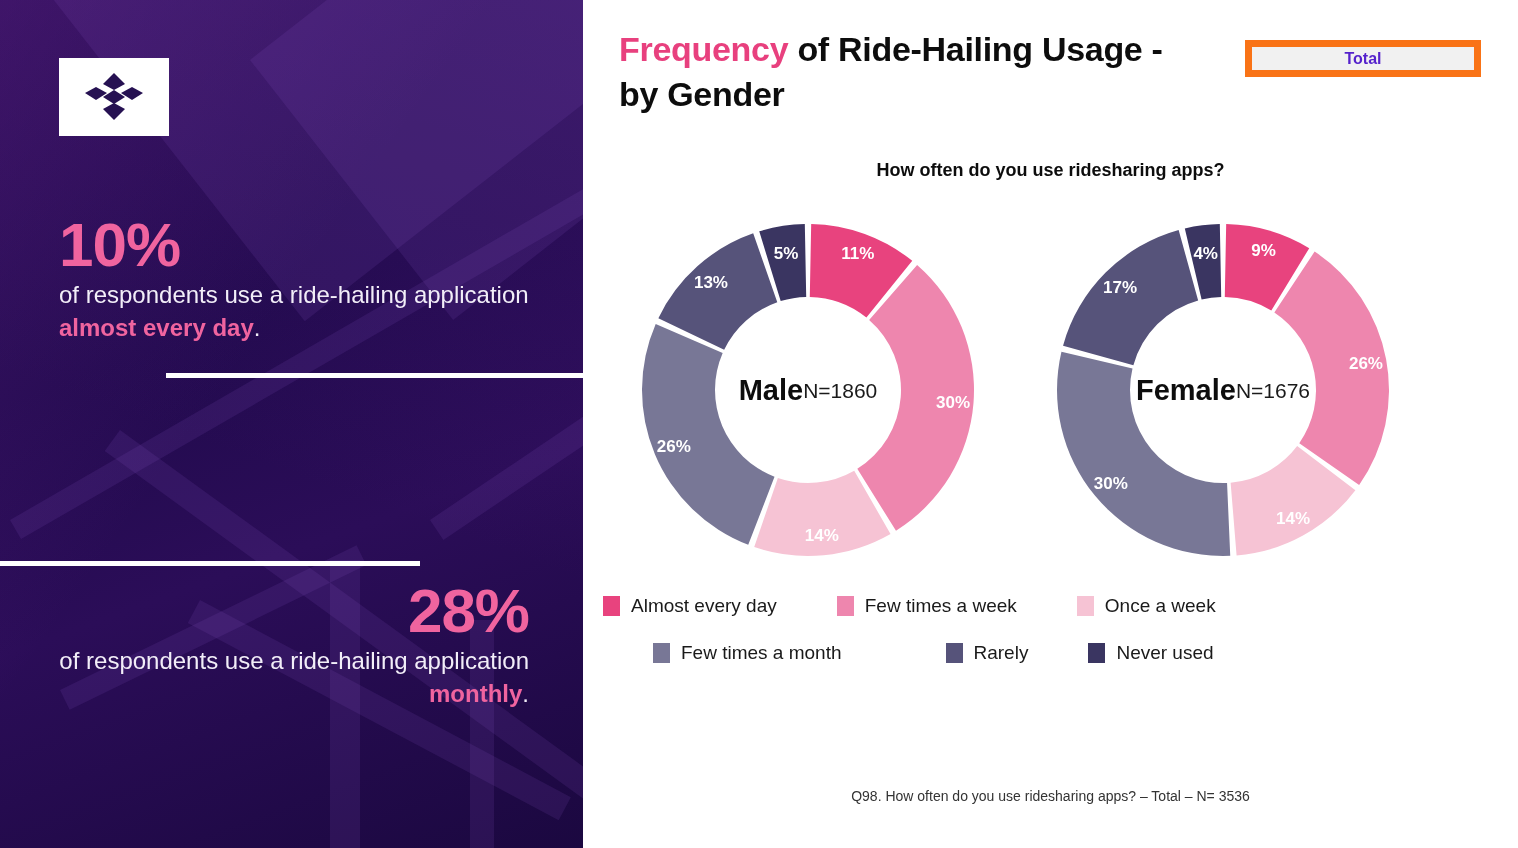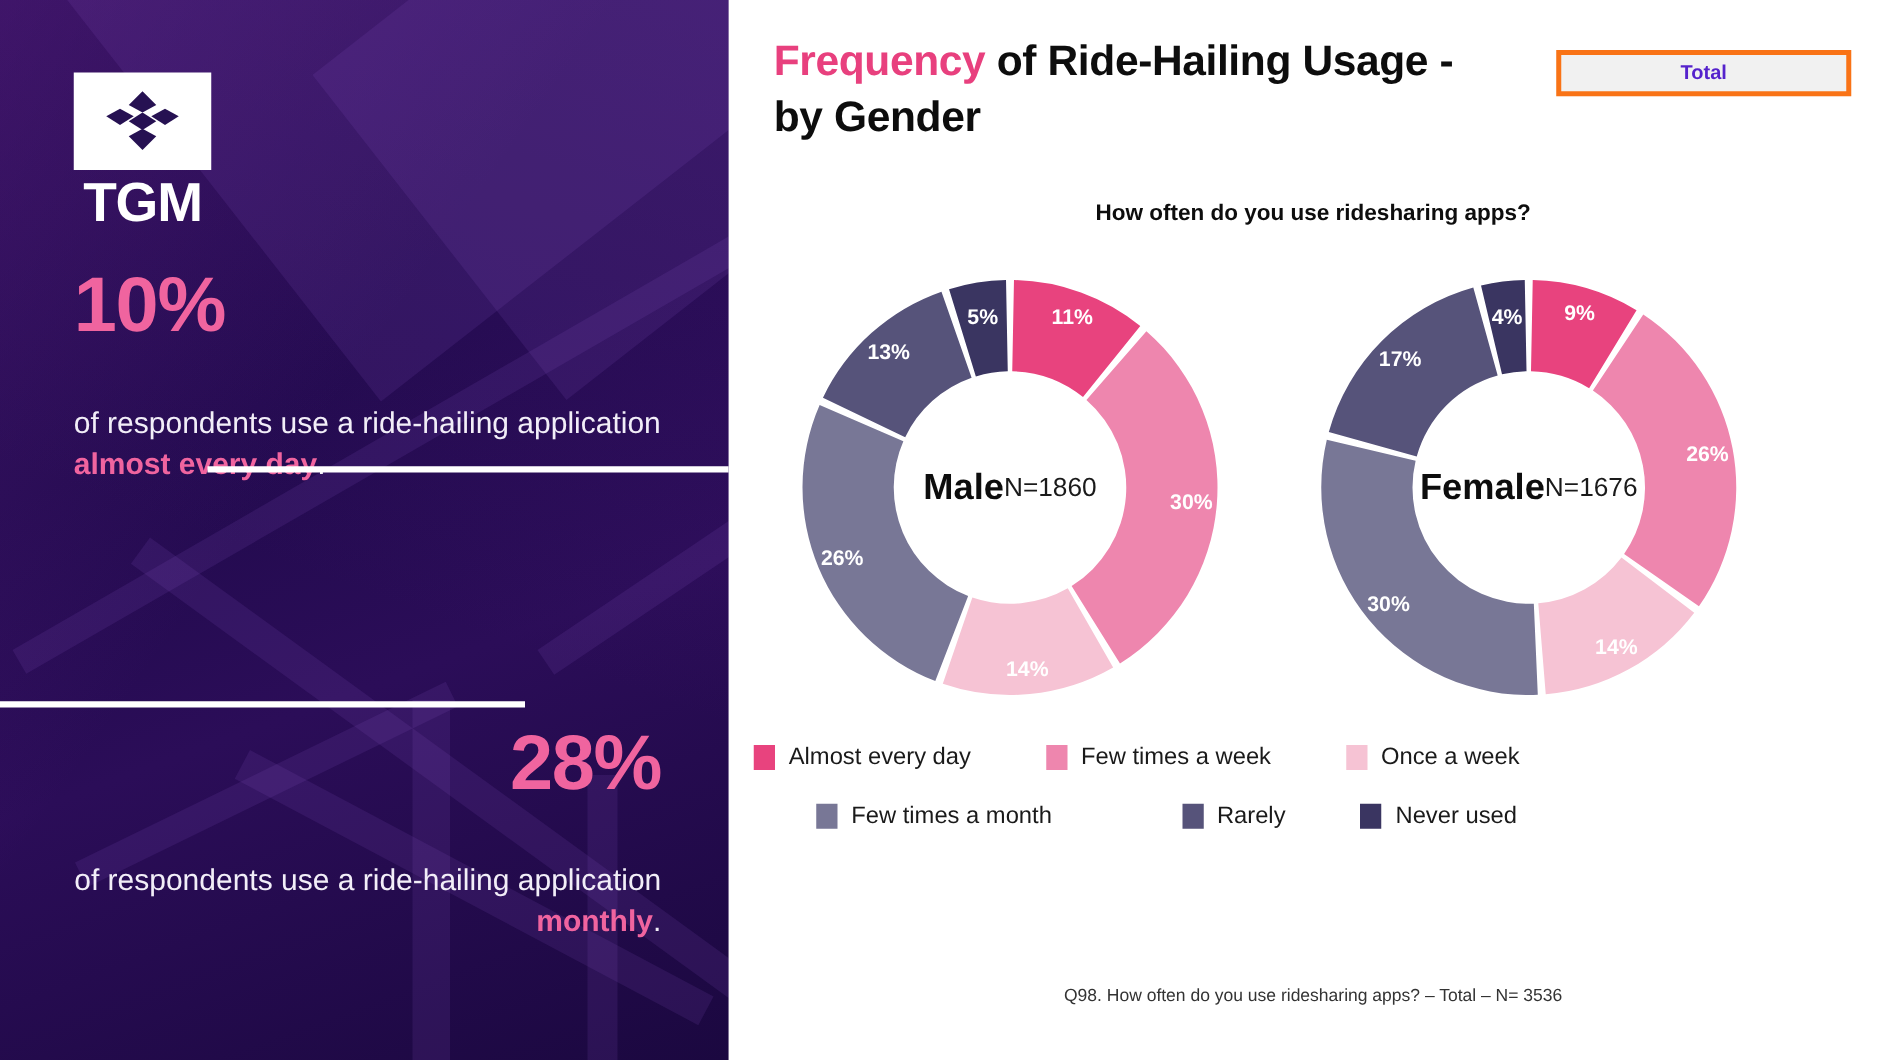--- a/index.html
+++ b/index.html
@@ -60,21 +60,21 @@
     letter-spacing:-1px; line-height:46px;
   }
 
   
   .stat { position:absolute; z-index:5; }
   .stat .big {
     font-size:62px; font-weight:bold; color:#f0649f;
     line-height:66px; letter-spacing:-1px;
   }
   .stat .txt {
-    font-size:24px; color:#f2eef8; line-height:33px; font-weight:normal;margin-top:44px;
+    font-size:24px; color:#f2eef8; line-height:33px; font-weight:normal;
   }
   .stat .txt b { color:#f0649f; font-weight:bold; }
 
   .stat-1 { left:59px; top:212px; width:470px; text-align:left; }
   .stat-2 { left:100px; top:400px; width:452px; text-align:right; }
   .stat-3 { left:59px; top:578px; width:470px; text-align:right; }
 
   .divider { position:absolute; height:5px; background:#ffffff; z-index:5; }
   .div-1 { left:166px; top:373px; width:417px; }
   .div-2 { left:0px;   top:561px; width:420px; }
@@ -84,21 +84,21 @@
 
   .title {
     position:absolute; left:36px; top:27px; width:560px;
     font-size:34px; font-weight:bold; color:#0d0d0d;
     line-height:45px; letter-spacing:-0.3px;
   }
   .title .hl { color:#e8407e; }
 
   .total-btn {
     position:absolute; left:662px; top:40px; width:236px; height:37px;
-    background:#f1f1f1; border:4px solid #f97316;
+    background:#f1f1f1; border:7px solid #f97316;
     display:flex; align-items:center; justify-content:center;
     font-size:16px; font-weight:bold; color:#5522cc;
   }
 
   .subtitle {
     position:absolute; left:0; top:160px; width:935px; text-align:center;
     font-size:18px; font-weight:bold; color:#0d0d0d;
   }
 
   .charts { position:absolute; left:0; top:205px; width:935px; height:375px; }
@@ -164,23 +164,20 @@
         <svg width="78" height="54" viewBox="0 0 78 54">
           <g fill="#261152">
             <path d="M39 3 L50 14 L39 20 L28 14 Z"></path>
             <path d="M24 17 L35 23 L24 30 L13 23 Z" transform="translate(-3,0)"></path>
             <path d="M54 17 L65 23 L54 30 L43 23 Z" transform="translate(3,0)"></path>
             <path d="M39 33 L50 39 L39 50 L28 39 Z"></path>
             <path d="M39 20 L50 27 L39 34 L28 27 Z"></path>
           </g>
         </svg>
       </div>
-      <div class="logo-bot">
-        <span class="logo-word">TGM</span>
-      </div>
     </div>
 
     <div class="stat stat-1">
       <div class="big">10%</div>
       <div class="txt"><span>of respondents use a ride-hailing application </span><b>almost every day</b><span>.</span></div>
     </div>
 
     <div class="divider div-1"></div>
 
 

